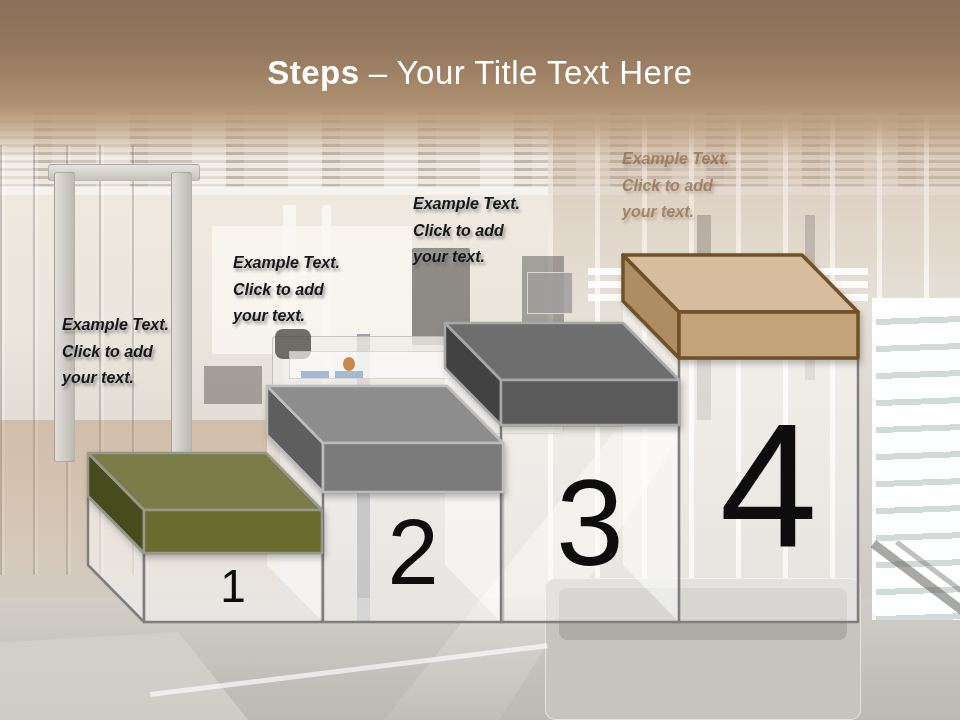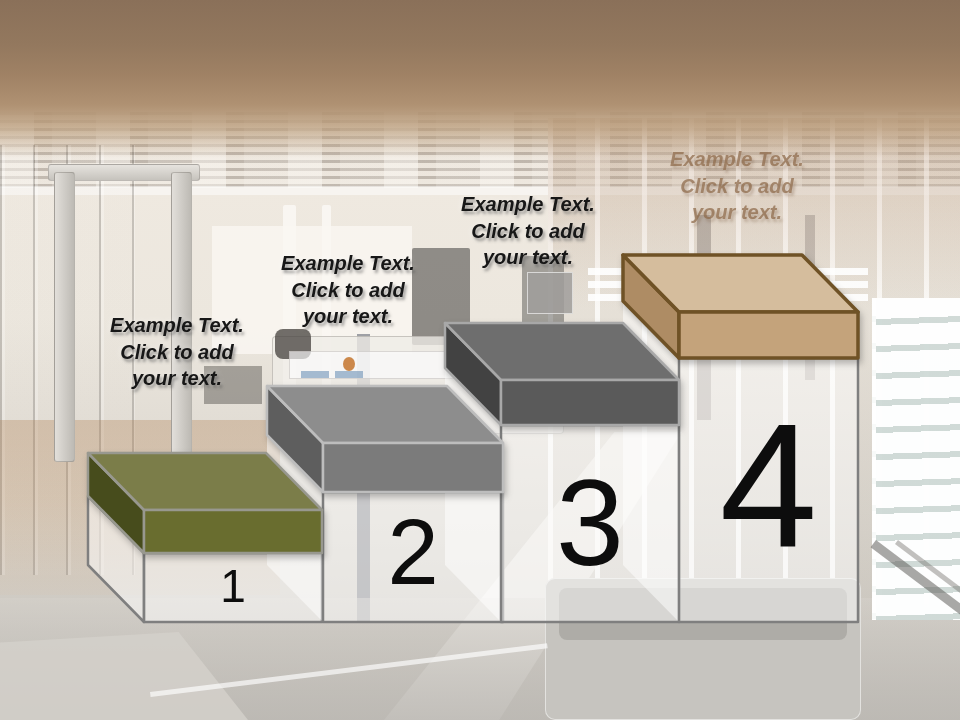--- a/index.html
+++ b/index.html
@@ -80,22 +80,22 @@
   .slabgrp{filter:drop-shadow(2px 4px 3px rgba(40,40,40,.3));}
   .slabgrp polygon{stroke-width:2.5;stroke-linejoin:round;}
   .slab4 polygon{stroke-width:3.5;}
 
   .num{position:absolute;color:#0d0d0d;text-align:center;line-height:1;cursor:default;}
   .n1{left:144px;top:563px;width:178px;font-size:46px;}
   .n2{left:323px;top:506px;width:180px;font-size:92px;}
   .n3{left:501px;top:462px;width:178px;font-size:122px;}
   .n4{left:679px;top:398px;width:179px;font-size:176px;}
 
-  .label{position:absolute;width:230px;text-align:center;font-style:italic;font-weight:600;
-    font-size:20px;line-height:26.5px;color:#171717;cursor:default;
+  .label{position:absolute;width:230px;text-align:left;font-style:italic;font-weight:600;
+    font-size:16px;line-height:26.5px;color:#171717;cursor:default;
     text-shadow:2px 3px 3px rgba(70,70,70,.5),0 0 7px rgba(255,255,255,.55);}
   .lab1{left:62px;top:312px;}
   .lab2{left:233px;top:250px;}
   .lab3{left:413px;top:191px;}
   .lab4{left:622px;top:146px;color:rgba(141,106,74,.72);
     text-shadow:2px 3px 3px rgba(120,90,64,.35);}
 </style>
 </head>
 <body>
 
@@ -138,20 +138,23 @@
     <div class="rail2 abs"></div>
     <div class="bin abs">
       <div class="bin-inner abs"></div>
     </div>
     <div class="table-left abs"></div>
     <div class="table-edge abs"></div>
   </div>
 
   <div class="header-grad abs"></div>
 
+  <div class="title abs">
+    <span class="t-bold">Steps</span><span class="t-rest">– Your Title Text Here</span>
+  </div>
 
   <svg class="diagram" width="960" height="720" viewBox="0 0 960 720">
 
     <g class="colgrp">
       <polygon points="88,496 144,553 144,622 88,565" stroke-width="2.5" fill="rgba(255,255,255,0.5)" stroke="#7f7f7f"></polygon>
       <polygon points="144,553 322,553 322,622 144,622" stroke-width="2.5" fill="rgba(255,255,255,0.5)" stroke="#7f7f7f"></polygon>
     </g>
     <g class="colgrp">
       <polygon points="267,435 323,492 323,622 267,565" stroke="none" fill="rgba(255,255,255,0.5)"></polygon>
       <polygon points="323,492 503,492 503,622 323,622" stroke-width="2.5" fill="rgba(255,255,255,0.5)" stroke="#7f7f7f"></polygon>

